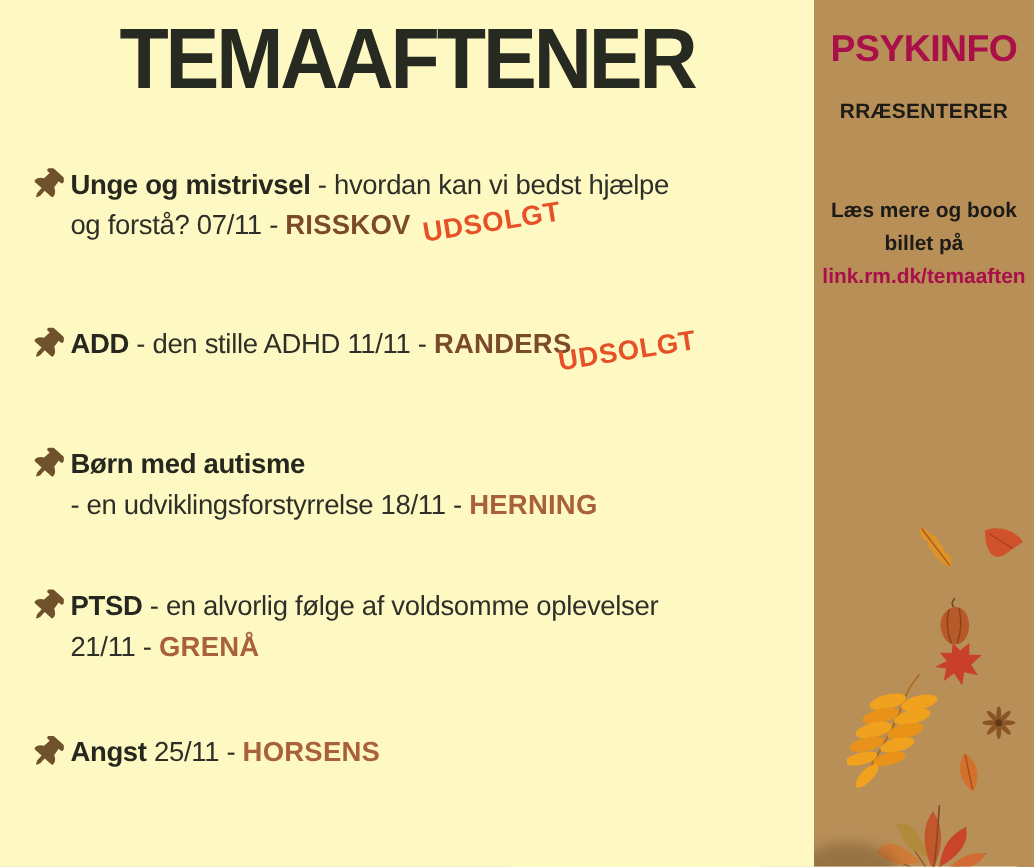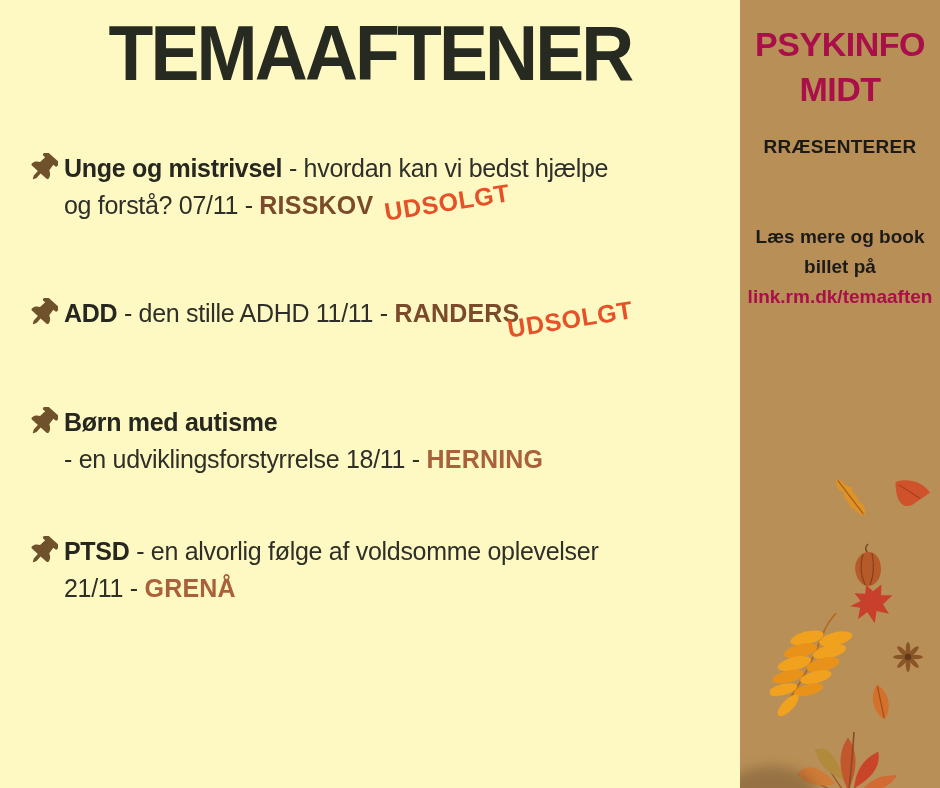--- a/index.html
+++ b/index.html
@@ -87,27 +87,37 @@
         <svg viewBox="0 0 512 512" width="30" height="30">
             <g transform="rotate(42 256 256)" fill="#6f512b">
         <path transform="translate(64 0)" d="M298 214L286 96h42c13 0 24-11 24-24V24c0-13-11-24-24-24H56C43 0 32 11 32 24v48c0 13 11 24 24 24h42L86 214C37 237 0 277 0 328c0 13 11 24 24 24h136v104l25 52c3 6 11 6 14 0l25-52V352h136c13 0 24-11 24-24 0-51-38-91-86-114z"></path>
             </g>
           </svg>
       </span>
       <div class="ev-text"><span class="b">PTSD</span><span> - en alvorlig følge af voldsomme oplevelser</span><span class="city"></span><br><span>21/11 - </span><span class="city">GRENÅ</span></div>
 
     </div>
 
+    <div class="event city-rust" style="top:666px">
+      <span class="pin">
+        <svg viewBox="0 0 512 512" width="30" height="30">
+            <g transform="rotate(42 256 256)" fill="#6f512b">
+        <path transform="translate(64 0)" d="M298 214L286 96h42c13 0 24-11 24-24V24c0-13-11-24-24-24H56C43 0 32 11 32 24v48c0 13 11 24 24 24h42L86 214C37 237 0 277 0 328c0 13 11 24 24 24h136v104l25 52c3 6 11 6 14 0l25-52V352h136c13 0 24-11 24-24 0-51-38-91-86-114z"></path>
+            </g>
+          </svg>
+      </span>
+      <div class="ev-text"><span class="b">Angst</span><span> 25/11 - </span><span class="city">HORSENS</span><br><span></span><span class="city"></span></div>
+
+    </div>
 
   </div>
 
   <aside class="sidebar">
     <div class="brand">
       <div>PSYKINFO</div>
-      <div>MIDT</div>
     </div>
     <div class="presents">RRÆSENTERER</div>
     <div class="cta">
       <div>Læs mere og book</div>
       <div>billet på</div>
       <div class="cta-link">link.rm.dk/temaaften</div>
     </div>
 
     <span class="leaf" style="left:83px;top:472px">
       <svg width="52" height="52" viewBox="0 0 60 60">

